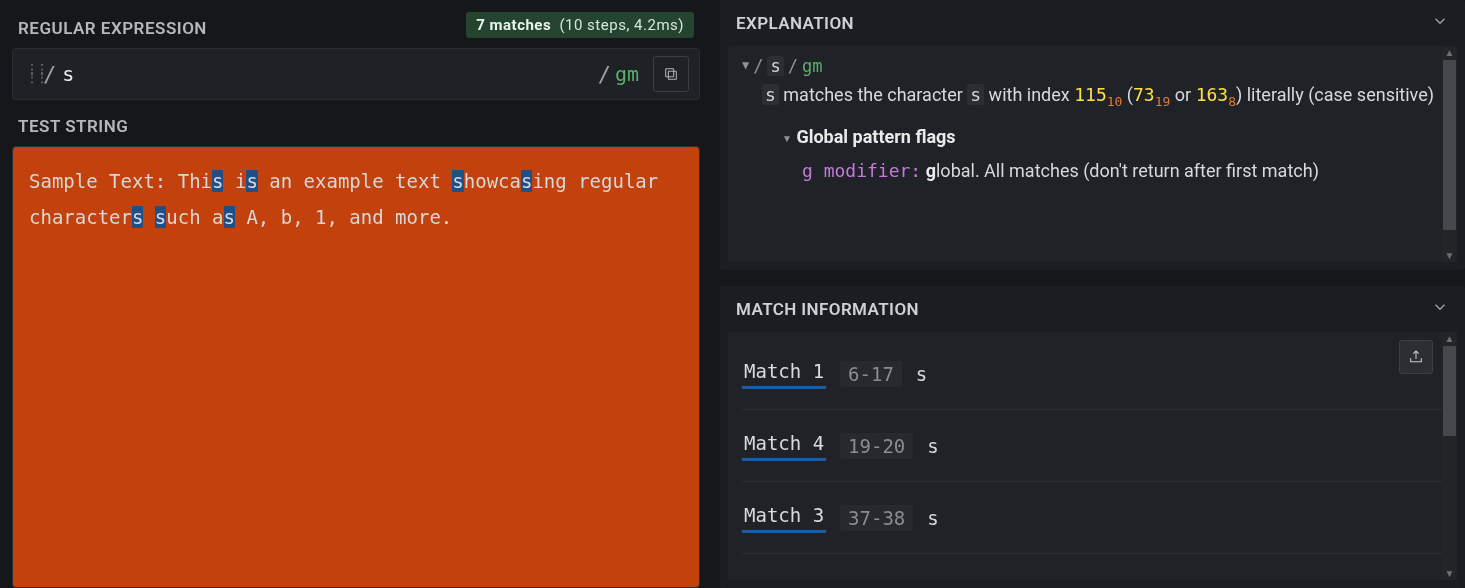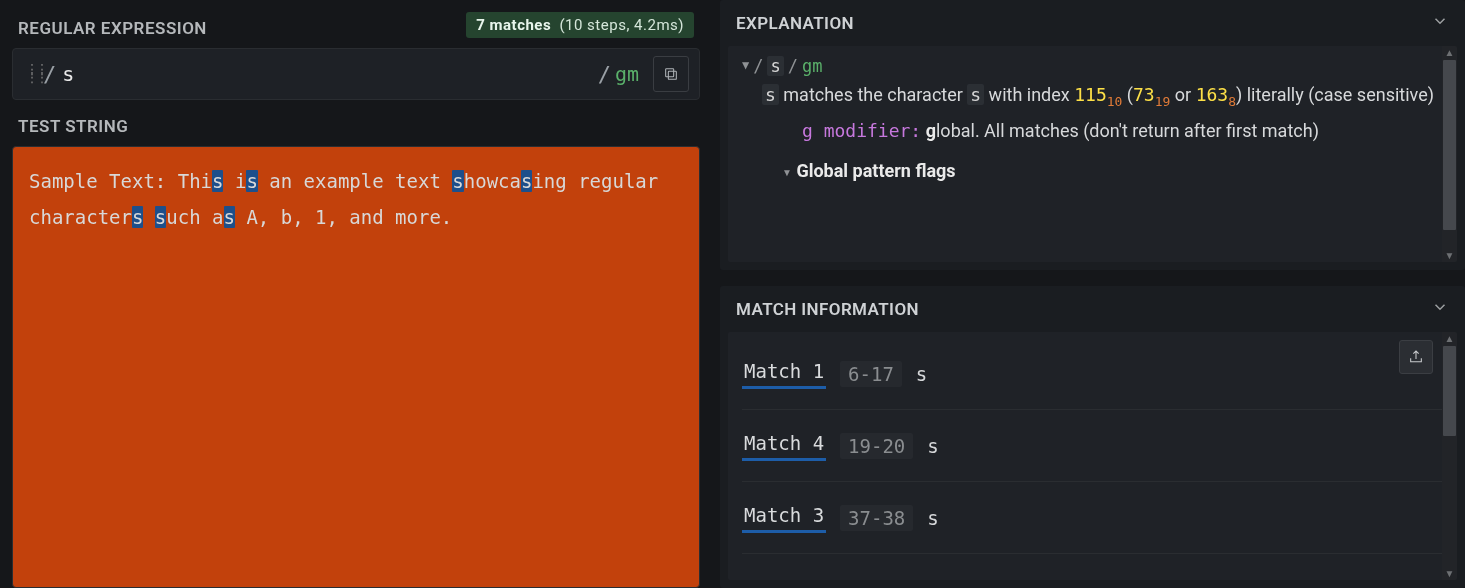--- a/index.html
+++ b/index.html
@@ -215,27 +215,27 @@
     <div class="panel-body">
       <div class="exp-line1 mono">
         <span class="tri open"></span>
         <span class="slash">/</span>
         <span class="tok">s</span>
         <span class="slash">/</span>
         <span class="flg">gm</span>
       </div>
       <div class="exp-body">
         <span class="tok mono">s</span><span> matches the character </span><span class="tok mono">s</span><span> with index </span><span class="num mono">115</span><span class="sub mono">10</span> (<span class="num mono">73</span><span class="sub mono">19</span> or <span class="num mono">163</span><span class="sub mono">8</span><span>) literally (case sensitive)</span>
+        <div class="indent" style="margin-top:6px;">
+          <span class="tri open" style="font-size:10px;"></span>
+          <span class="bold">Global pattern flags</span>
+        </div>
         <div class="indent" style="padding-left:40px;">
           <span class="mod mono">g modifier:</span>
           <span class="bold">g</span><span>lobal. All matches (don't return after first match)</span>
-        </div>
-        <div class="indent" style="margin-top:6px;">
-          <span class="tri open" style="font-size:10px;"></span>
-          <span class="bold">Global pattern flags</span>
         </div>
       </div>
       <div class="scroll-track">
         <div class="scroll-arrow" style="top:0">▲</div>
         <div class="scroll-thumb" style="top:14px;height:170px;"></div>
         <div class="scroll-arrow" style="bottom:0">▼</div>
       </div>
     </div>
   </div>
 

